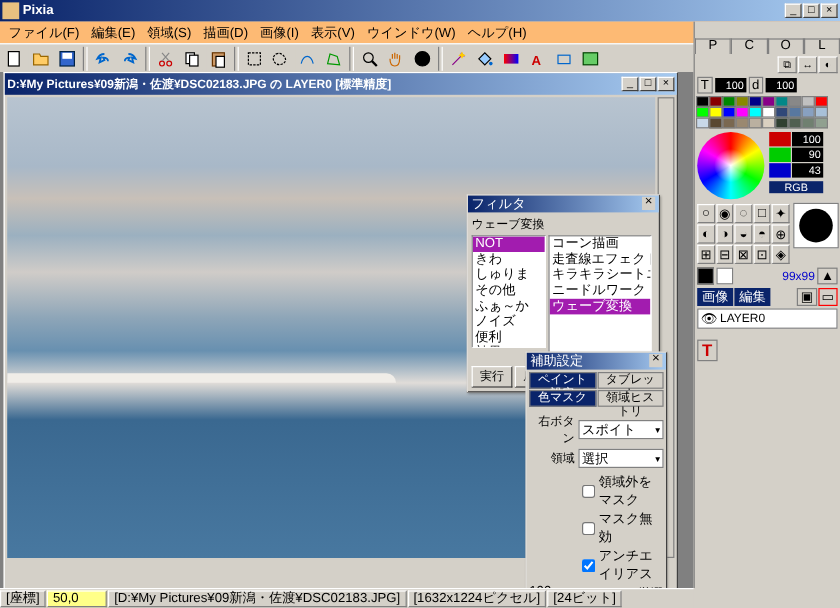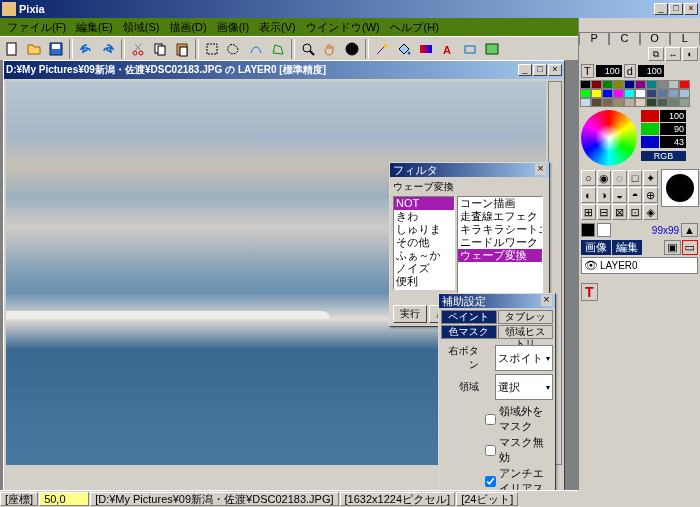--- a/index.html
+++ b/index.html
@@ -4,21 +4,21 @@
 <style>
 * { margin:0; padding:0; box-sizing:border-box; font-family:"MS UI Gothic","MS Gothic",sans-serif; font-size:11px; }
 body { background:#d4d0c8; width:700px; height:507px; overflow:hidden; position:relative; }
 
 .titlebar { height:18px; background:linear-gradient(90deg,#0a246a,#a6caf0); color:#fff; display:flex; align-items:center; padding:0 2px; }
 .titlebar .icon { width:14px; height:14px; background:#e8c080; margin-right:3px; }
 .titlebar .title { flex:1; font-weight:bold; font-size:11px; }
 .syscontrols { display:flex; gap:1px; }
 .syscontrols span { width:14px; height:12px; background:#d4d0c8; border:1px solid #fff; border-right-color:#404040; border-bottom-color:#404040; text-align:center; line-height:9px; font-size:9px; color:#000; cursor:pointer; }
 
-.menubar { height:18px; background:#4d7c0f; display:flex; align-items:center; padding:0 2px; }
+.menubar { height:18px; background:#fdba74; display:flex; align-items:center; padding:0 2px; }
 .menubar span { padding:0 5px; cursor:pointer; }
 
 .toolbar { height:24px; background:#d4d0c8; display:flex; align-items:center; padding:1px 2px; gap:2px; border-top:1px solid #fff; }
 .tbtn { width:20px; height:20px; border:1px solid #d4d0c8; display:flex; align-items:center; justify-content:center; cursor:pointer; }
 .tbtn svg { width:16px; height:16px; }
 .sep { width:4px; height:20px; border-left:1px solid #808080; border-right:1px solid #fff; margin:0 1px; }
 
 .workspace { position:absolute; top:60px; left:0; width:578px; height:430px; background:#808080; }
 .docwin { position:absolute; left:3px; top:0; width:562px; height:496px; background:#d4d0c8; border:1px solid #404040; border-top-color:#fff; border-left-color:#fff; }
 .docwin .titlebar { background:linear-gradient(90deg,#0a246a,#a6caf0); }
@@ -49,21 +49,21 @@
 .colorwheel::after { content:""; position:absolute; inset:14px; border-radius:50%; background:radial-gradient(circle,#fff 0%,transparent 70%); }
 .numbox { width:26px; height:12px; background:#000; color:#fff; font-size:9px; text-align:right; padding-right:2px; line-height:12px; }
 .gridbtns { display:grid; grid-template-columns:repeat(5,1fr); gap:1px; padding:2px; }
 .gridbtns span { height:16px; border:1px solid #808080; border-top-color:#fff; border-left-color:#fff; background:#d4d0c8; cursor:pointer; display:flex; align-items:center; justify-content:center; }
 .brushprev { width:38px; height:38px; background:#fff; border:1px solid #808080; display:flex; align-items:center; justify-content:center; margin:1px; }
 .brushprev::after { content:""; width:28px; height:28px; background:#000; border-radius:50%; }
 
 .statusbar { position:absolute; left:0; bottom:0; width:578px; height:17px; background:#d4d0c8; border-top:1px solid #fff; display:flex; align-items:center; font-size:10px; }
 .statusbar span { border:1px solid #808080; border-top-color:#fff; border-left-color:#fff; padding:0 4px; height:14px; line-height:12px; margin-right:1px; }
 
-.combo { background:#fff; border:1px solid #808080; height:16px; font-size:10px; padding:12px 2px; display:flex; align-items:center;margin-left:13px; }
+.combo { background:#fff; border:1px solid #808080; height:16px; font-size:10px; padding:2px 2px; display:flex; align-items:center; }
 .combo::after { content:"▾"; margin-left:auto; font-size:8px; }
 .chk { display:flex; align-items:center; gap:3px; font-size:10px; margin:1px 0;padding-left:44px; }
 .chk input { width:11px; height:11px; }
 .tabbtn { background:#0a246a; color:#fff; border:1px solid #808080; font-size:10px; padding:0 3px; height:14px; line-height:12px; flex:1; text-align:center; cursor:pointer; }
 .tabbtn.off { background:#d4d0c8; color:#000; }
 </style>
 </head>
 <body>
 
 <div class="titlebar">

